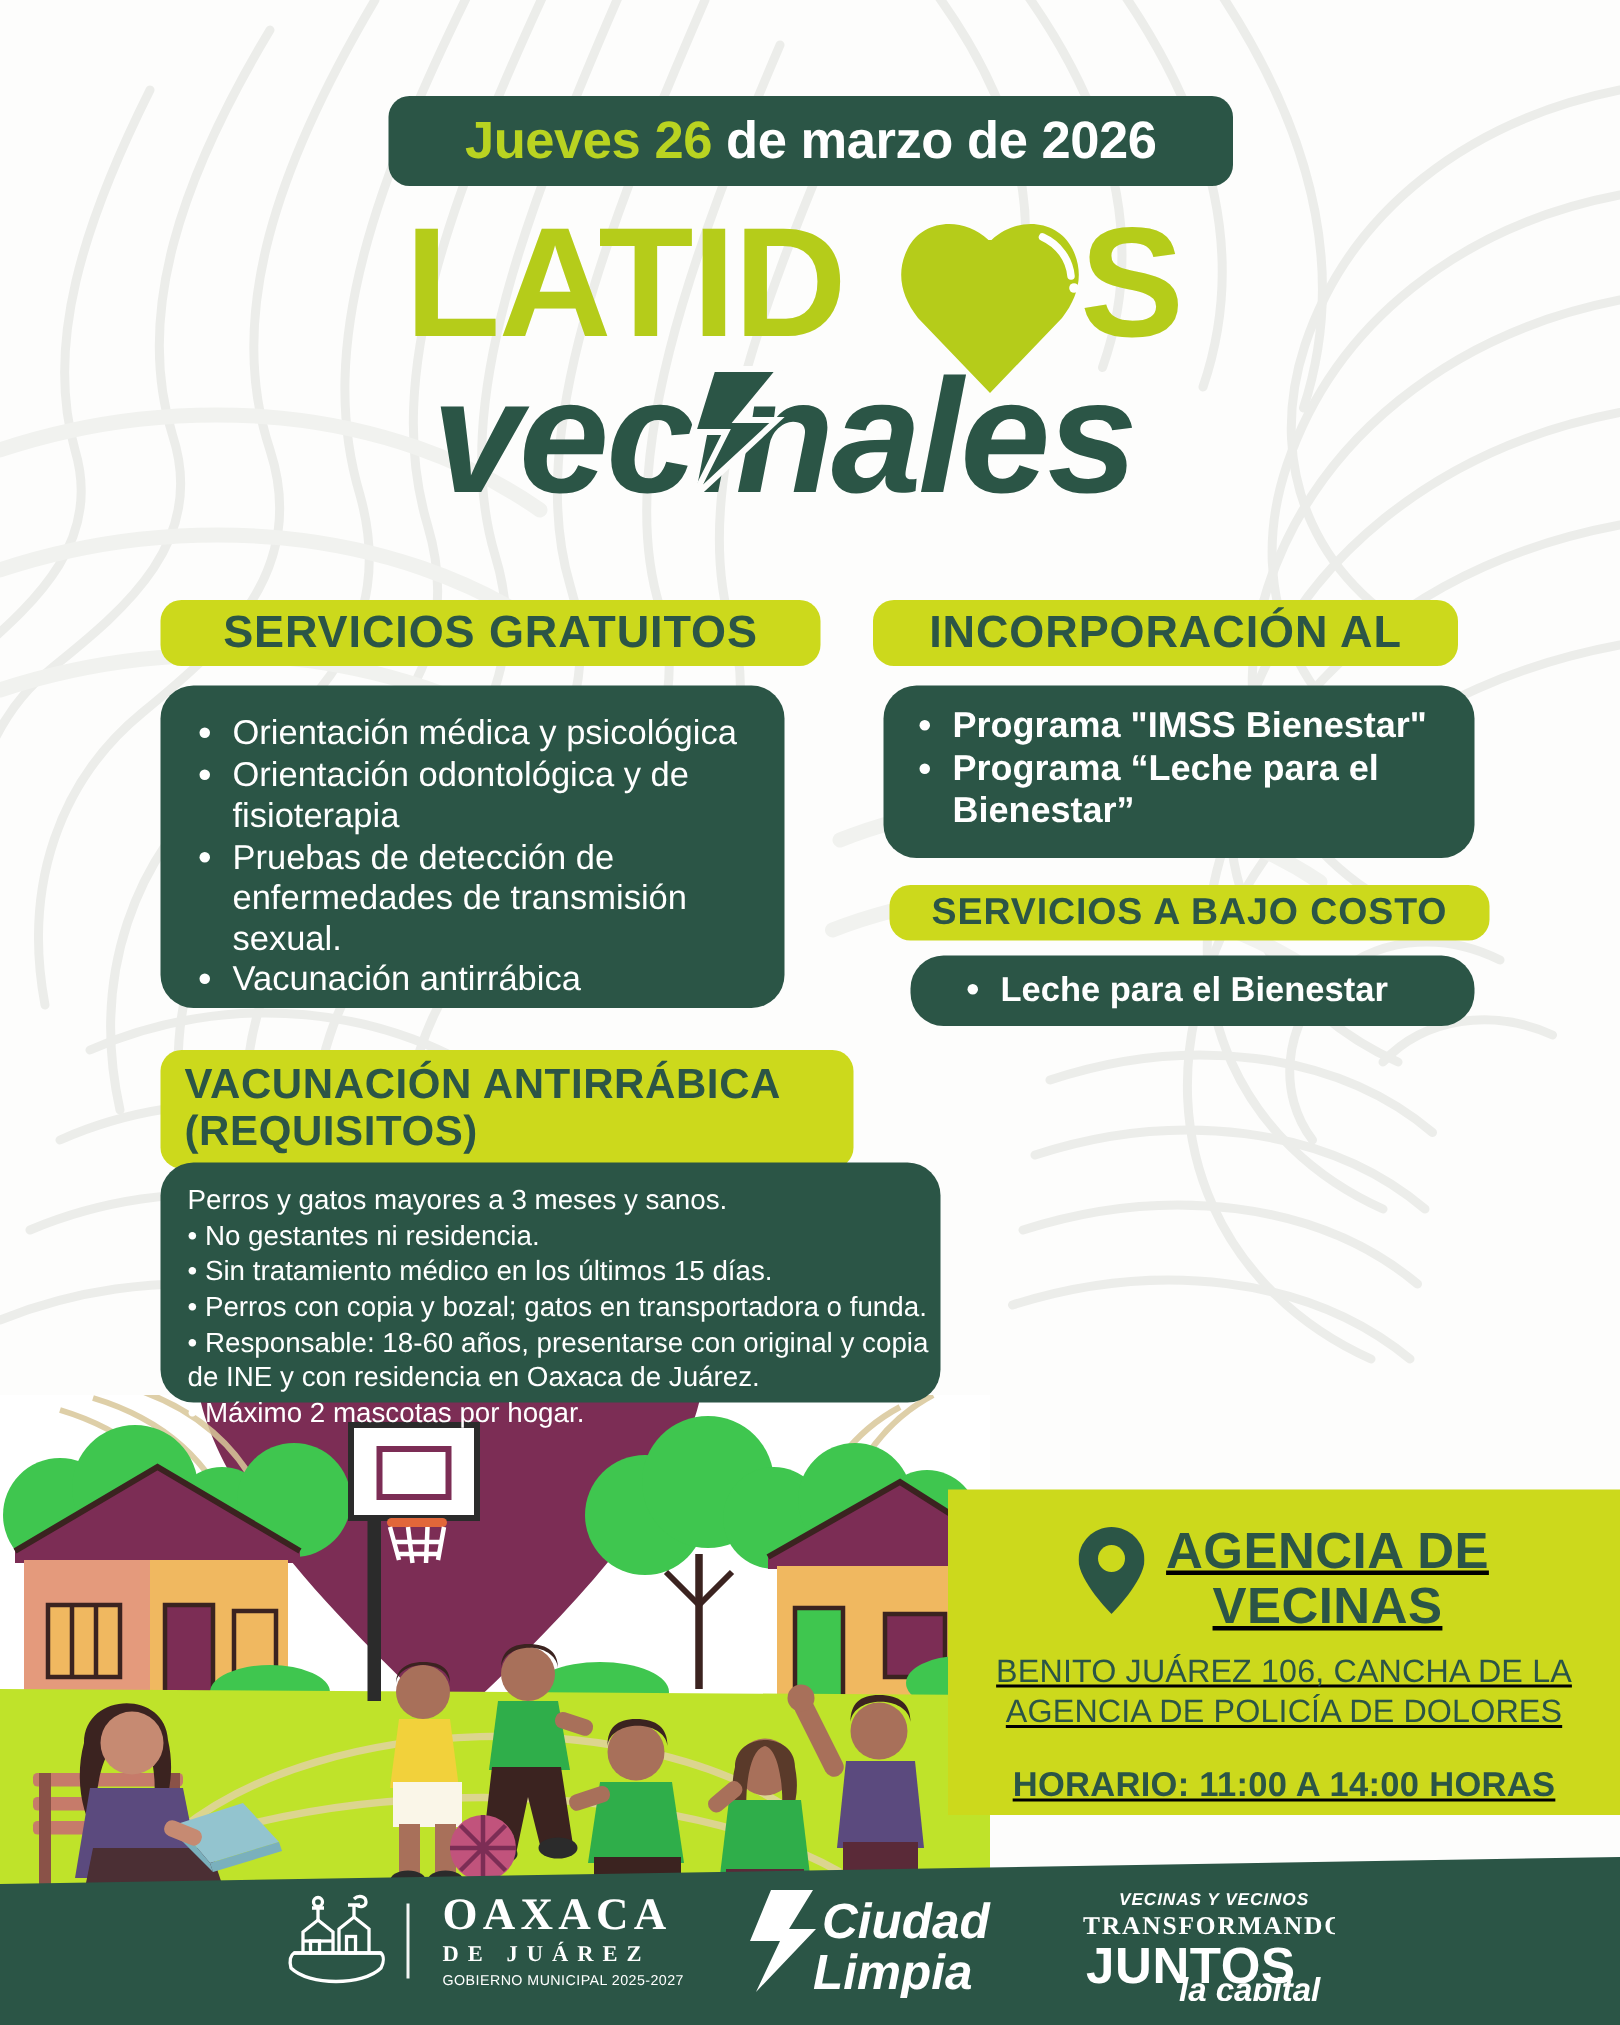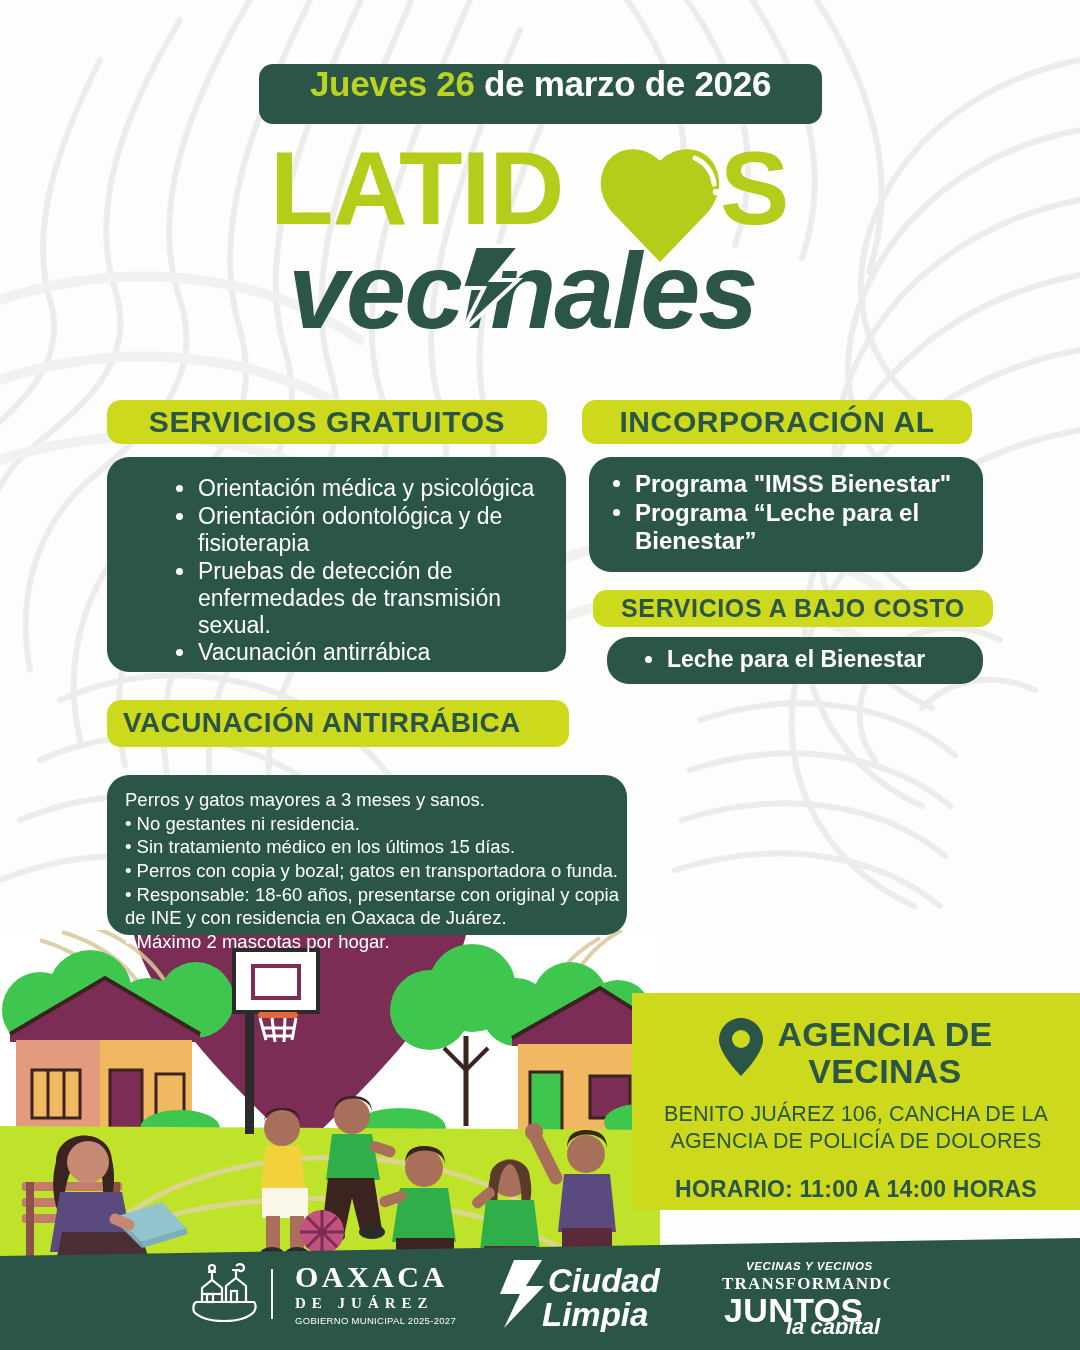--- a/index.html
+++ b/index.html
@@ -13,21 +13,21 @@
   .poster{position:relative;width:1080px;height:1350px;overflow:hidden;background:#fdfdfc;}
 
   
   .wm{position:absolute;inset:0;overflow:hidden;z-index:0;}
   .wm svg{position:absolute;top:0;left:0;width:1080px;height:1350px;}
 
   
   .date-banner{
     position:absolute;left:259px;top:64px;width:563px;height:60px;
     background:#2b5546;border-radius:14px;
-    display:flex;justify-content:center;
+    display:flex;align-items:center;justify-content:center;
     z-index:5;
   }
   .date-banner .txt{
     font-size:35px;font-weight:bold;color:#ffffff;letter-spacing:-0.3px;white-space:nowrap;
   }
   .date-banner .hl{color:#b9d321;}
 
   
   .logo{position:absolute;left:0;top:146px;width:1080px;height:210px;z-index:5;}
   .logo svg{display:block;margin:0 auto;}
@@ -49,21 +49,21 @@
     border-radius:14px;display:block;padding:7px 16px 9px 16px;
     font-size:28px;letter-spacing:0.4px;line-height:1.12;
     z-index:5;
   }
   #pill-vacuna .l2{display:block;}
 
   
   .dbox{
     position:absolute;background:#2b5546;border-radius:22px;z-index:5;color:#fff;
   }
-  #box-servicios{left:107px;top:457px;width:416px;height:215px;padding-left:43px;}
+  #box-servicios{left:107px;top:457px;width:416px;height:215px;}
   #box-incorp{left:589px;top:457px;width:394px;height:115px;}
   #box-bajocosto{left:607px;top:637px;width:376px;height:47px;}
   #box-requisitos{left:107px;top:775px;width:520px;height:160px;}
 
   .blist{margin:0;padding:14px 16px 0 48px;list-style:none;}
   .blist li{
     position:relative;font-size:23px;line-height:1.17;margin-bottom:1px;font-weight:normal;
   }
   .blist li::before{
     content:"";position:absolute;left:-22px;top:10px;width:7px;height:7px;border-radius:50%;background:#fff;
@@ -78,21 +78,21 @@
   .reqtext div{white-space:nowrap;}
 
   
   .illus{position:absolute;left:0;top:930px;width:660px;height:330px;z-index:3;overflow:hidden;}
   .illus svg{display:block;}
 
   
   .locpanel{
     position:absolute;left:632px;top:993px;width:448px;height:217px;
     background:#ccd91c;z-index:4;
-    display:flex;flex-direction:column;align-items:center;
+    display:flex;flex-direction:column;align-items:center;text-decoration:underline;
   }
   .loc-head{display:flex;align-items:flex-start;margin-top:23px;}
   .loc-pin{width:44px;height:58px;margin-right:14px;margin-top:2px;flex:0 0 auto;}
   .loc-title{
     color:#2b5546;font-weight:bold;font-size:34px;line-height:1.08;text-align:center;letter-spacing:0.3px;
   }
   .loc-addr{
     margin-top:12px;color:#2b5546;font-size:21.5px;text-align:center;line-height:1.22;letter-spacing:0.1px;
   }
   .loc-hours{
@@ -225,20 +225,21 @@
     <span class="ptxt">SERVICIOS A BAJO COSTO</span>
   </div>
   <div class="dbox" id="box-bajocosto">
     <ul class="blist">
       <li>Leche para el Bienestar</li>
     </ul>
   </div>
 
   <div class="pill" id="pill-vacuna">
     <span>VACUNACIÓN ANTIRRÁBICA</span>
+    <span class="l2">(REQUISITOS)</span>
   </div>
   <div class="dbox" id="box-requisitos">
     <div class="reqtext">
       <div>Perros y gatos mayores a 3 meses y sanos.</div>
       <div>• No gestantes ni residencia.</div>
       <div>• Sin tratamiento médico en los últimos 15 días.</div>
       <div>• Perros con copia y bozal; gatos en transportadora o funda.</div>
       <div>• Responsable: 18-60 años, presentarse con original y copia</div>
       <div>de INE y con residencia en Oaxaca de Juárez.</div>
       <div>• Máximo 2 mascotas por hogar.</div>

